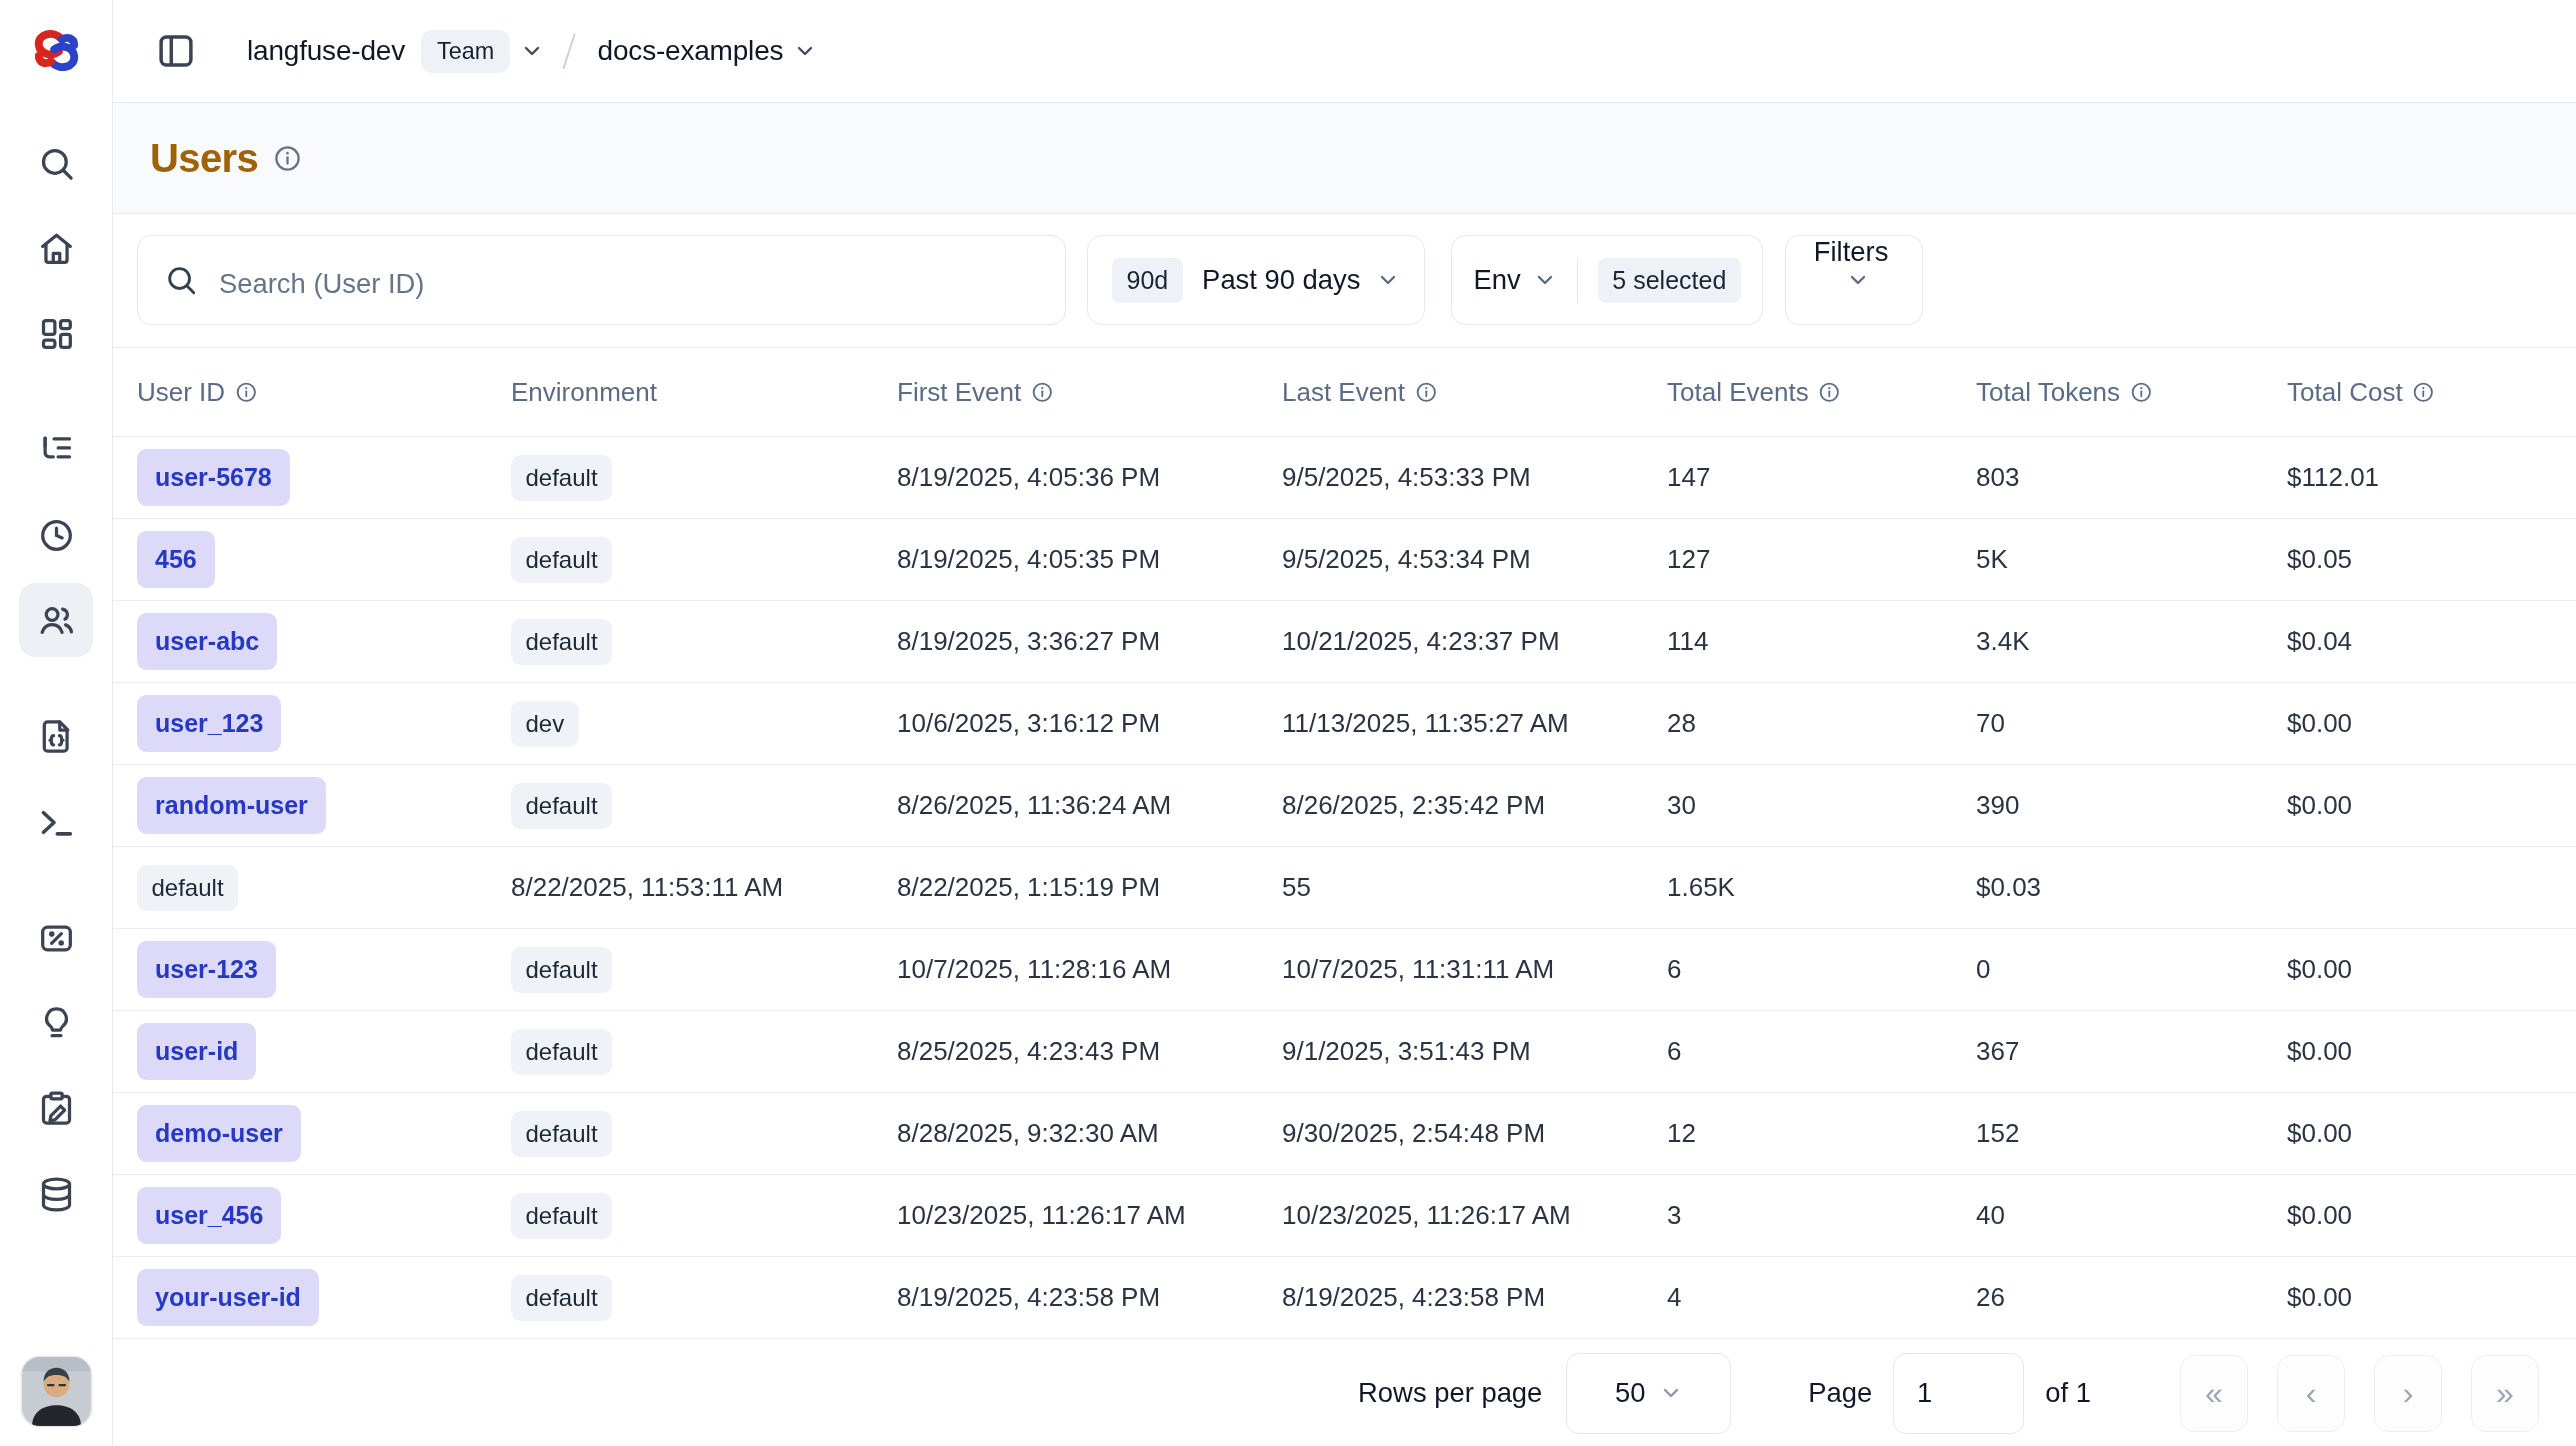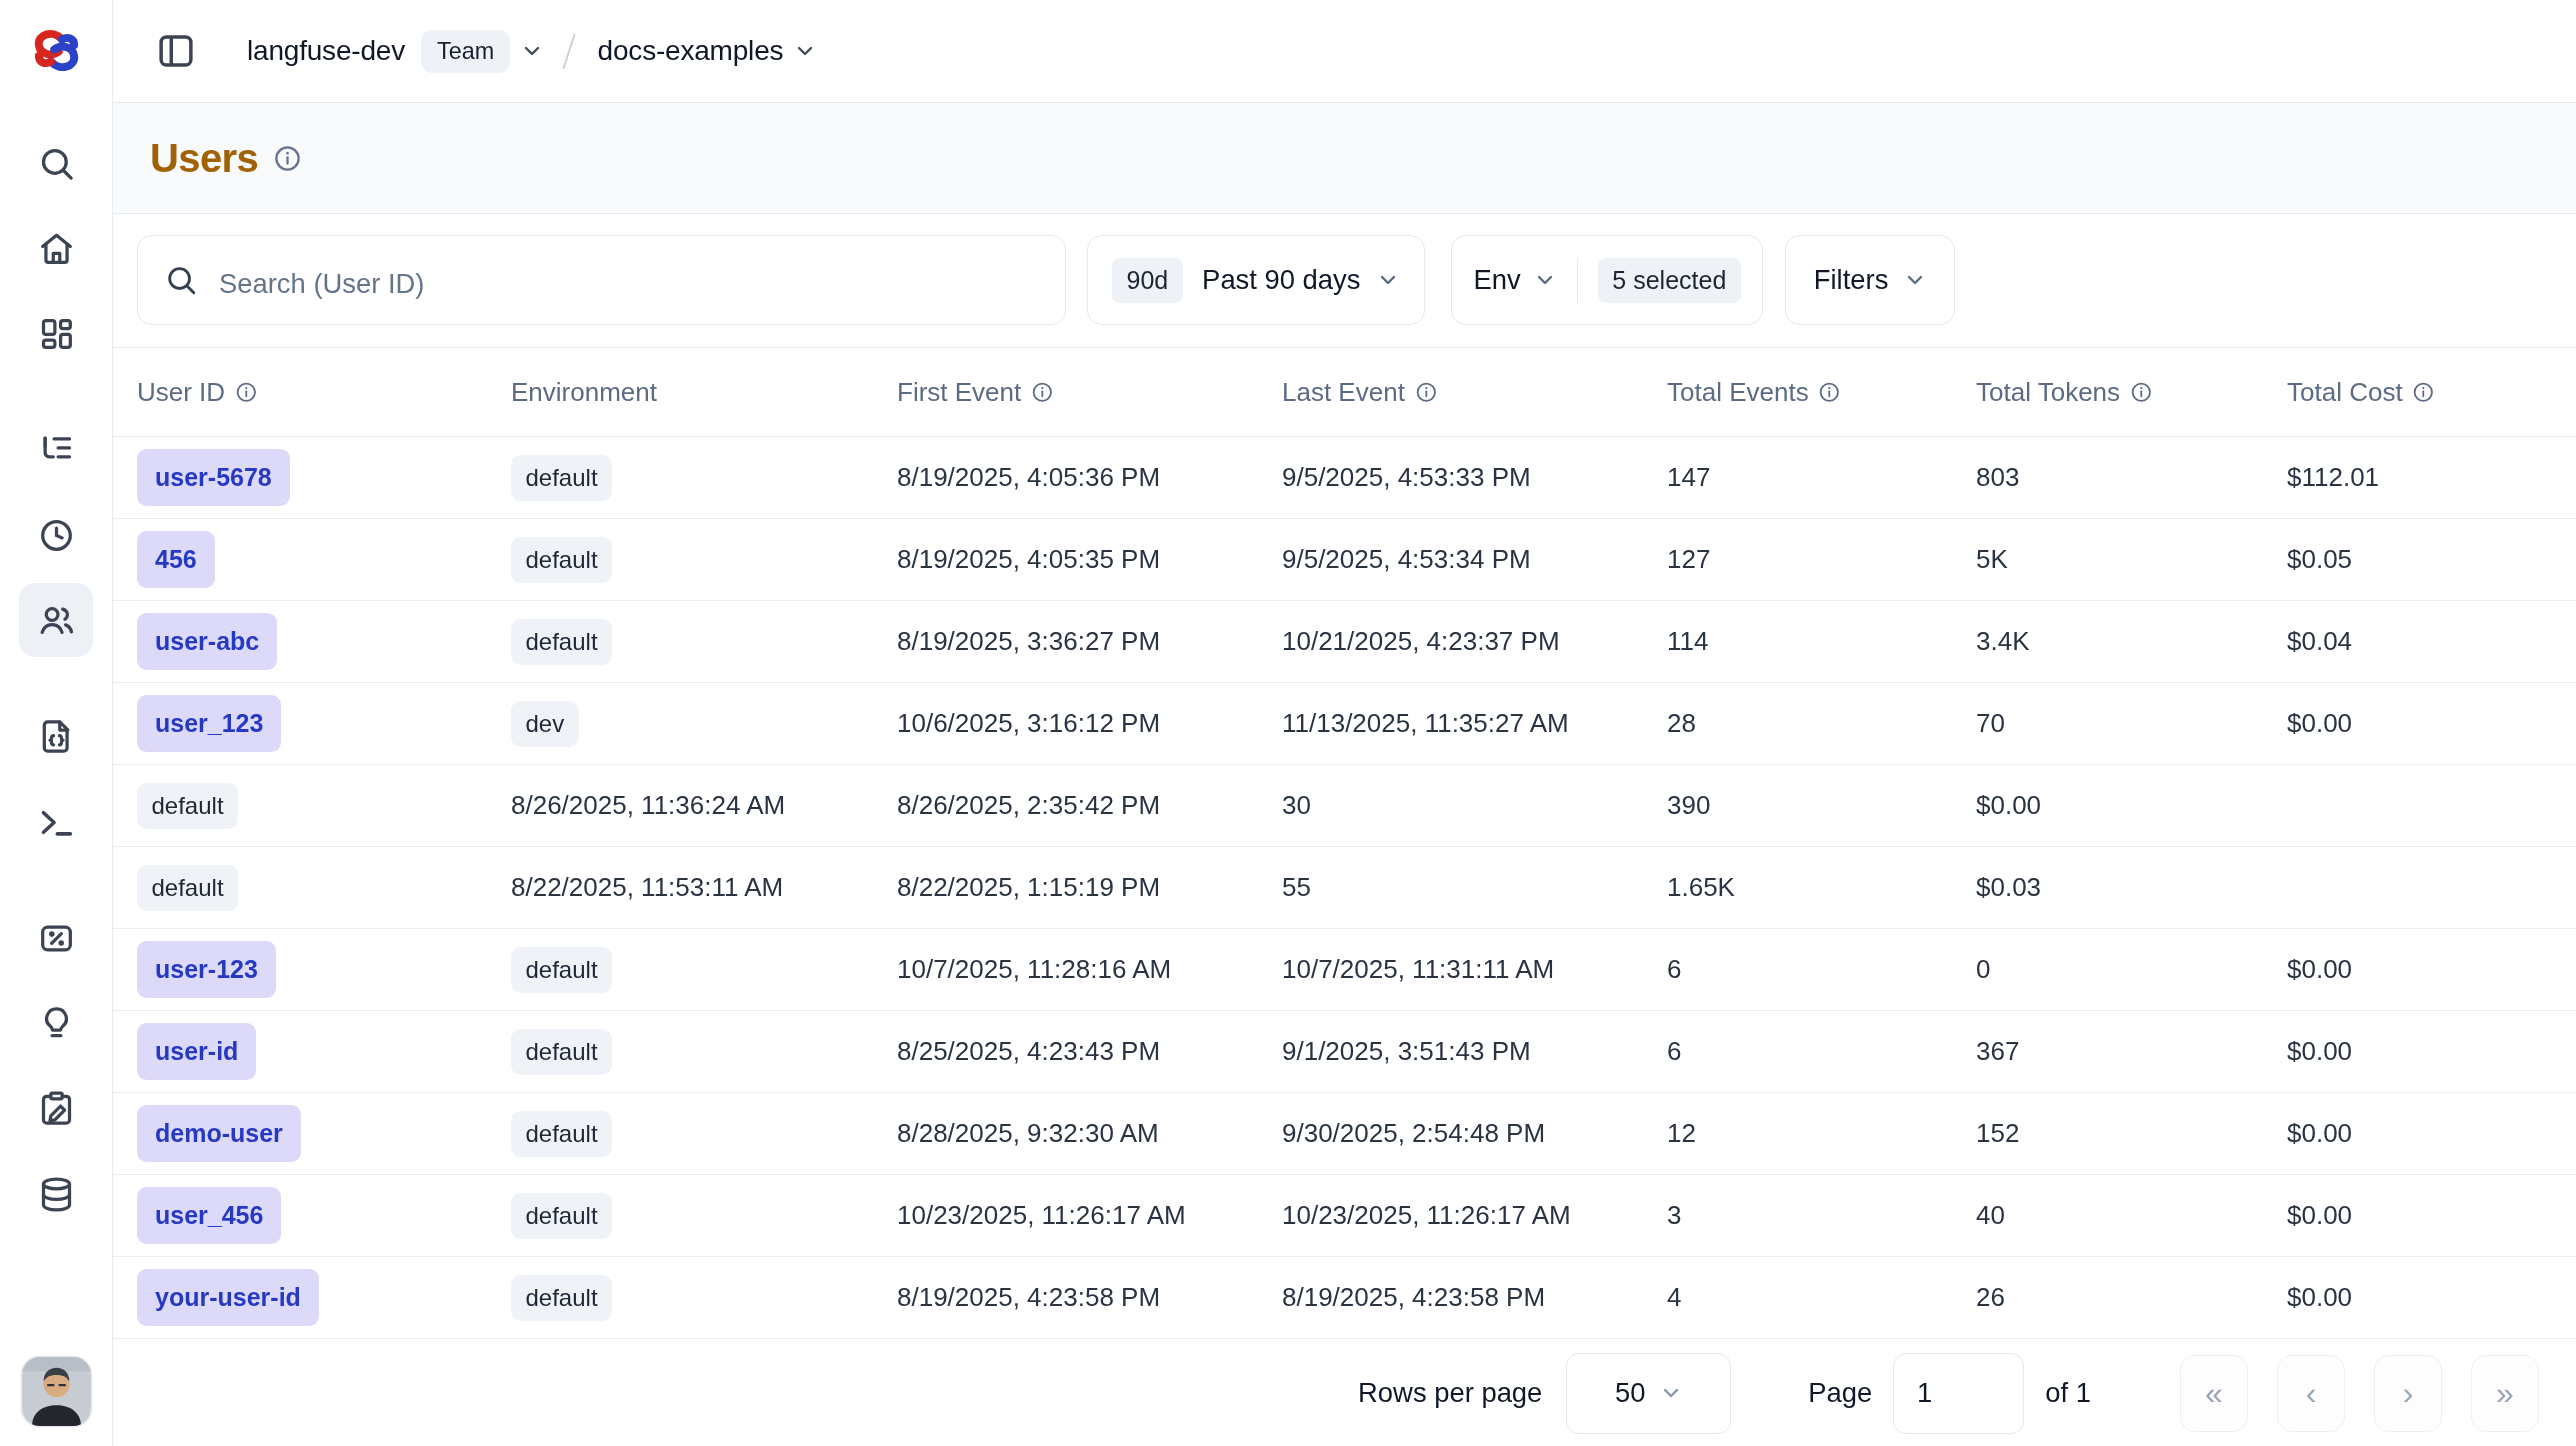--- a/index.html
+++ b/index.html
@@ -50,21 +50,21 @@
                       font-family:inherit; color:#0f1727; background:transparent;margin-top:8px; }
   .search-box input::placeholder { color:#64748b; }
   .btn { height:90px; border:1.6px solid #e3e8ef; border-radius:14.5px; background:#fff;
          display:flex; align-items:center; cursor:pointer; }
   .btn .chip { background:#eef2f7; border-radius:8px; padding:8px 14.5px; font-size:25px; color:#1b2534; }
   .btn-time { margin-left:21px; padding:0 24px; }
   .btn-time .lbl { font-size:27.4px; color:#101828; margin:0 8px 0 19.4px; }
   .btn-env { margin-left:26px; padding:0 21px; }
   .btn-env .lbl { font-size:27.4px; color:#101828; margin-right:4.8px; }
   .vdiv { width:1.6px; height:45px; background:#e3e8ef; margin:0 19.4px; }
-  .btn-filters { margin-left:22.6px; padding:0 27.4px; }
+  .btn-filters { margin-left:22.6px; padding:0 27.4px;flex-direction:column; }
   .btn-filters .lbl { font-size:27.4px; color:#101828; margin-right:6.5px; }
   .btn .chev { margin-left:8px; color:#5b6b82; }
 
   
   .table { margin-top:22px; }
   .tr { display:grid; grid-template-columns:374px 386px 385px 385px 309px 311px 1fr;
         align-items:center; padding-left:24px; }
   .thead { height:90px; border-top:1.6px solid #e9edf3; border-bottom:1.6px solid #e9edf3; }
   .th { display:flex; align-items:center; font-size:26px; color:#5b6b84; font-weight:500; }
   .th .info-ic { width:22.6px; height:22.6px; margin-left:9.7px; color:#5b6b84; }
@@ -366,20 +366,21 @@
           <div class="tr row">
           <div class="cell"><span class="badge-user">user_123</span></div>
           <div class="cell"><span class="badge-env">dev</span></div>
           <div class="cell">10/6/2025, 3:16:12 PM</div>
           <div class="cell">11/13/2025, 11:35:27 AM</div>
           <div class="cell">28</div>
           <div class="cell">70</div>
           <div class="cell">$0.00</div>
         </div>
           <div class="tr row">
+          <div class="cell"><span class="badge-user">random-user</span></div>
           <div class="cell"><span class="badge-env">default</span></div>
           <div class="cell">8/26/2025, 11:36:24 AM</div>
           <div class="cell">8/26/2025, 2:35:42 PM</div>
           <div class="cell">30</div>
           <div class="cell">390</div>
           <div class="cell">$0.00</div>
         </div>
           <div class="tr row">
           <div class="cell"><span class="badge-env">default</span></div>
           <div class="cell">8/22/2025, 11:53:11 AM</div>

